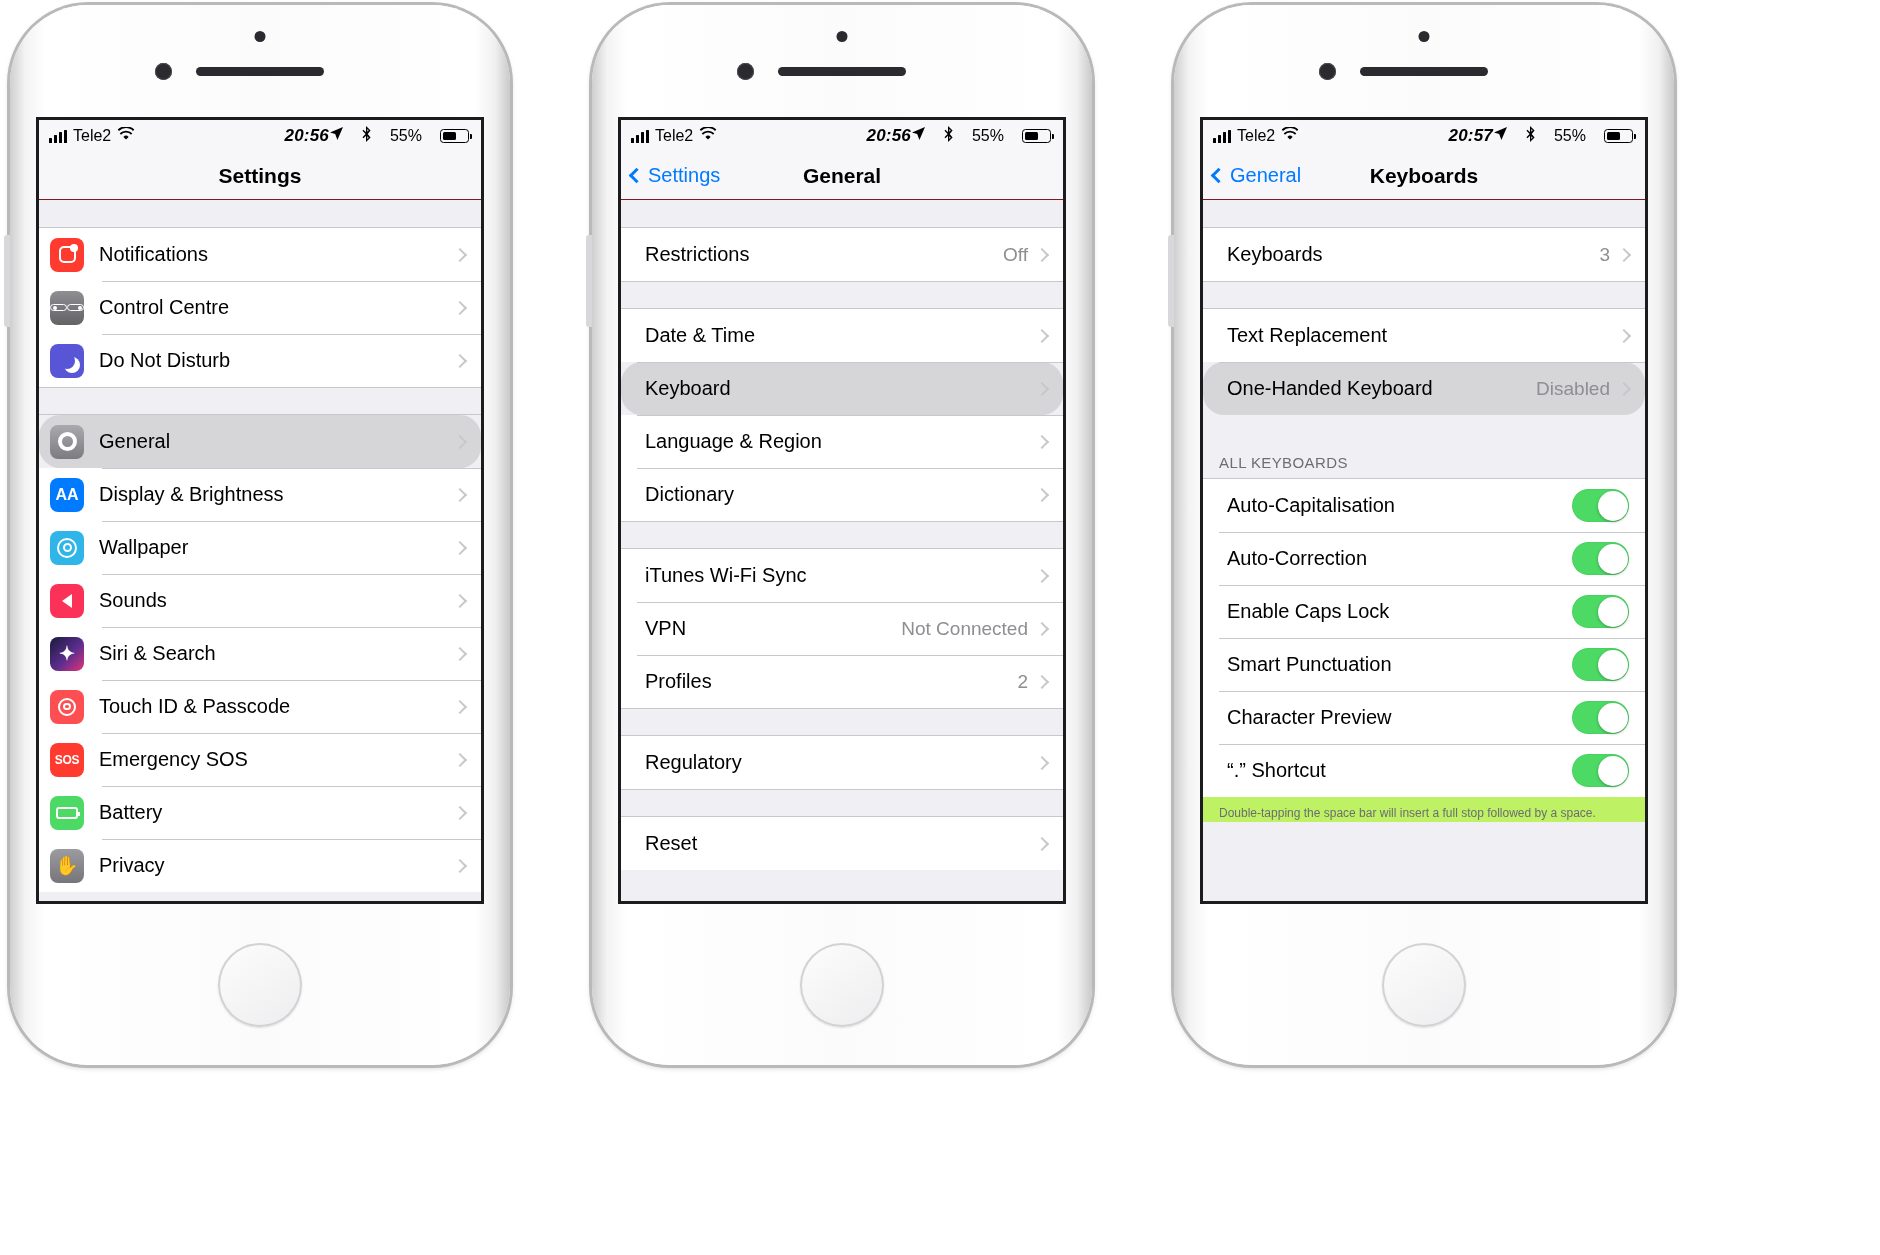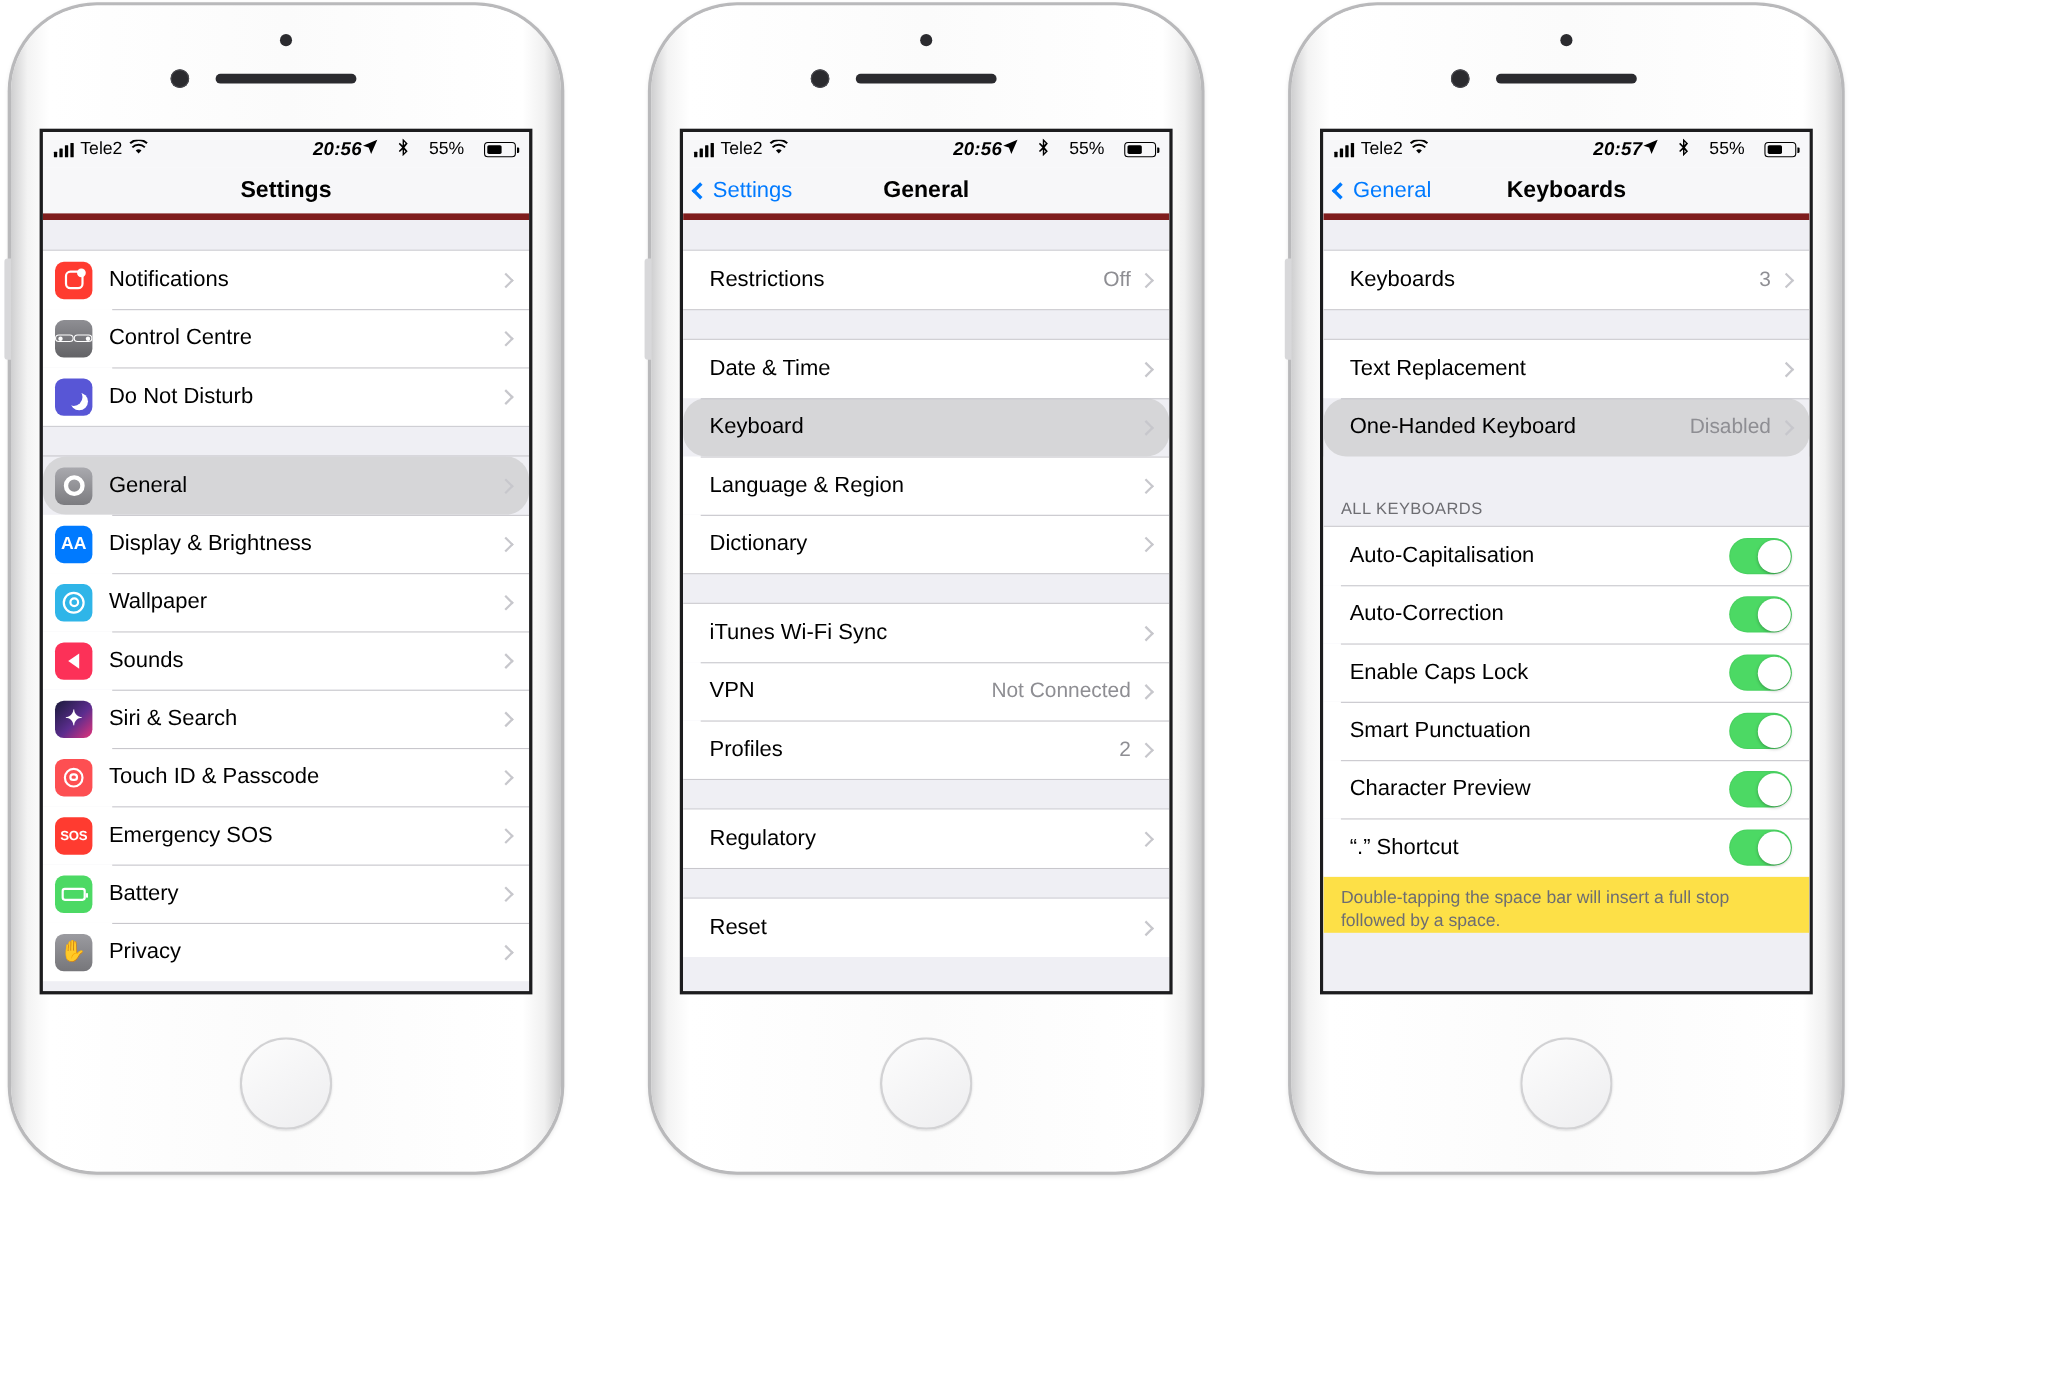--- a/index.html
+++ b/index.html
@@ -101,21 +101,21 @@
   .batt::after{
     content:""; position:absolute; right:-4px; top:4px;
     width:2px; height:5px; background:#000; border-radius:0 1px 1px 0;
   }
   .batt span { display:block; height:100%; background:#000; border-radius:1.5px; }
 
   
   .navbar {
     flex: 0 0 48px;
     background: #f7f7f9;
-    border-bottom: 6px solid #7f1d1d;
+    border-bottom: 1px solid #7f1d1d;
     display: flex; align-items: center; position: relative;
     padding: 0 10px;
   }
   .nav-title {
     position: absolute; left: 0; right: 0; text-align: center;
     font-size: 21px; font-weight: bold; color: #000;
   }
   .nav-back {
     position: relative; z-index: 2;
     display: flex; align-items: center; gap: 4px;
@@ -163,22 +163,22 @@
     transform: rotate(45deg); margin-right: 16px;
   }
   .section-head {
     height: 64px; display: flex; align-items: flex-end;
     padding: 0 0 7px 16px;
     font-size: 15px; color: #6d6d72; letter-spacing: .4px;
     background: #efeff4; border-bottom: 1px solid #c8c7cc;
   }
   .footer-note {
     padding: 9px 16px 0 16px;
-    font-size: 16px; line-height: 1.32; color: #6d6d72;
-    background: #fde047;
+    font-size: 12px; line-height: 1.32; color: #6d6d72;
+    background: #bef264;
   }
 
   
   .toggle {
     width: 57px; height: 33px; border-radius: 17px;
     background: #4cd964; position: relative; margin-right: 16px; flex: 0 0 57px;
     box-shadow: inset 0 0 0 1px rgba(0,0,0,.04);
   }
   .toggle .knob {
     position:absolute; top:1.5px; right:1.5px;

